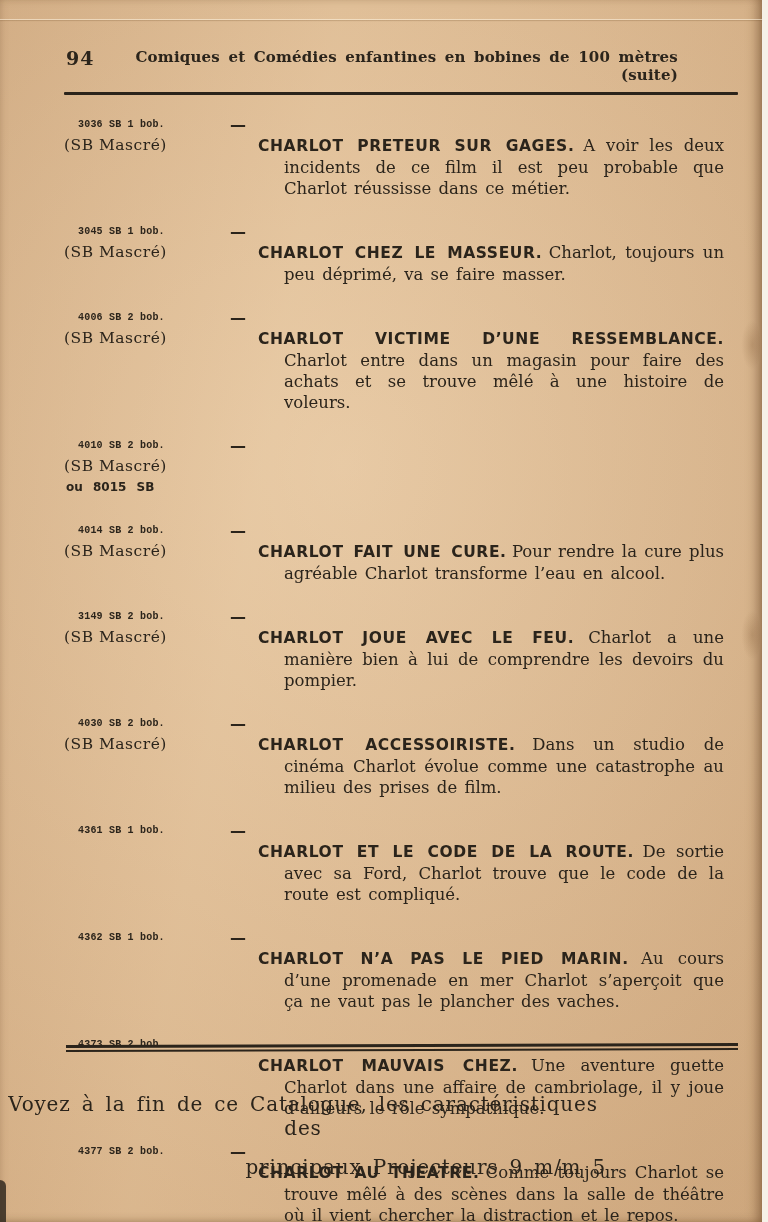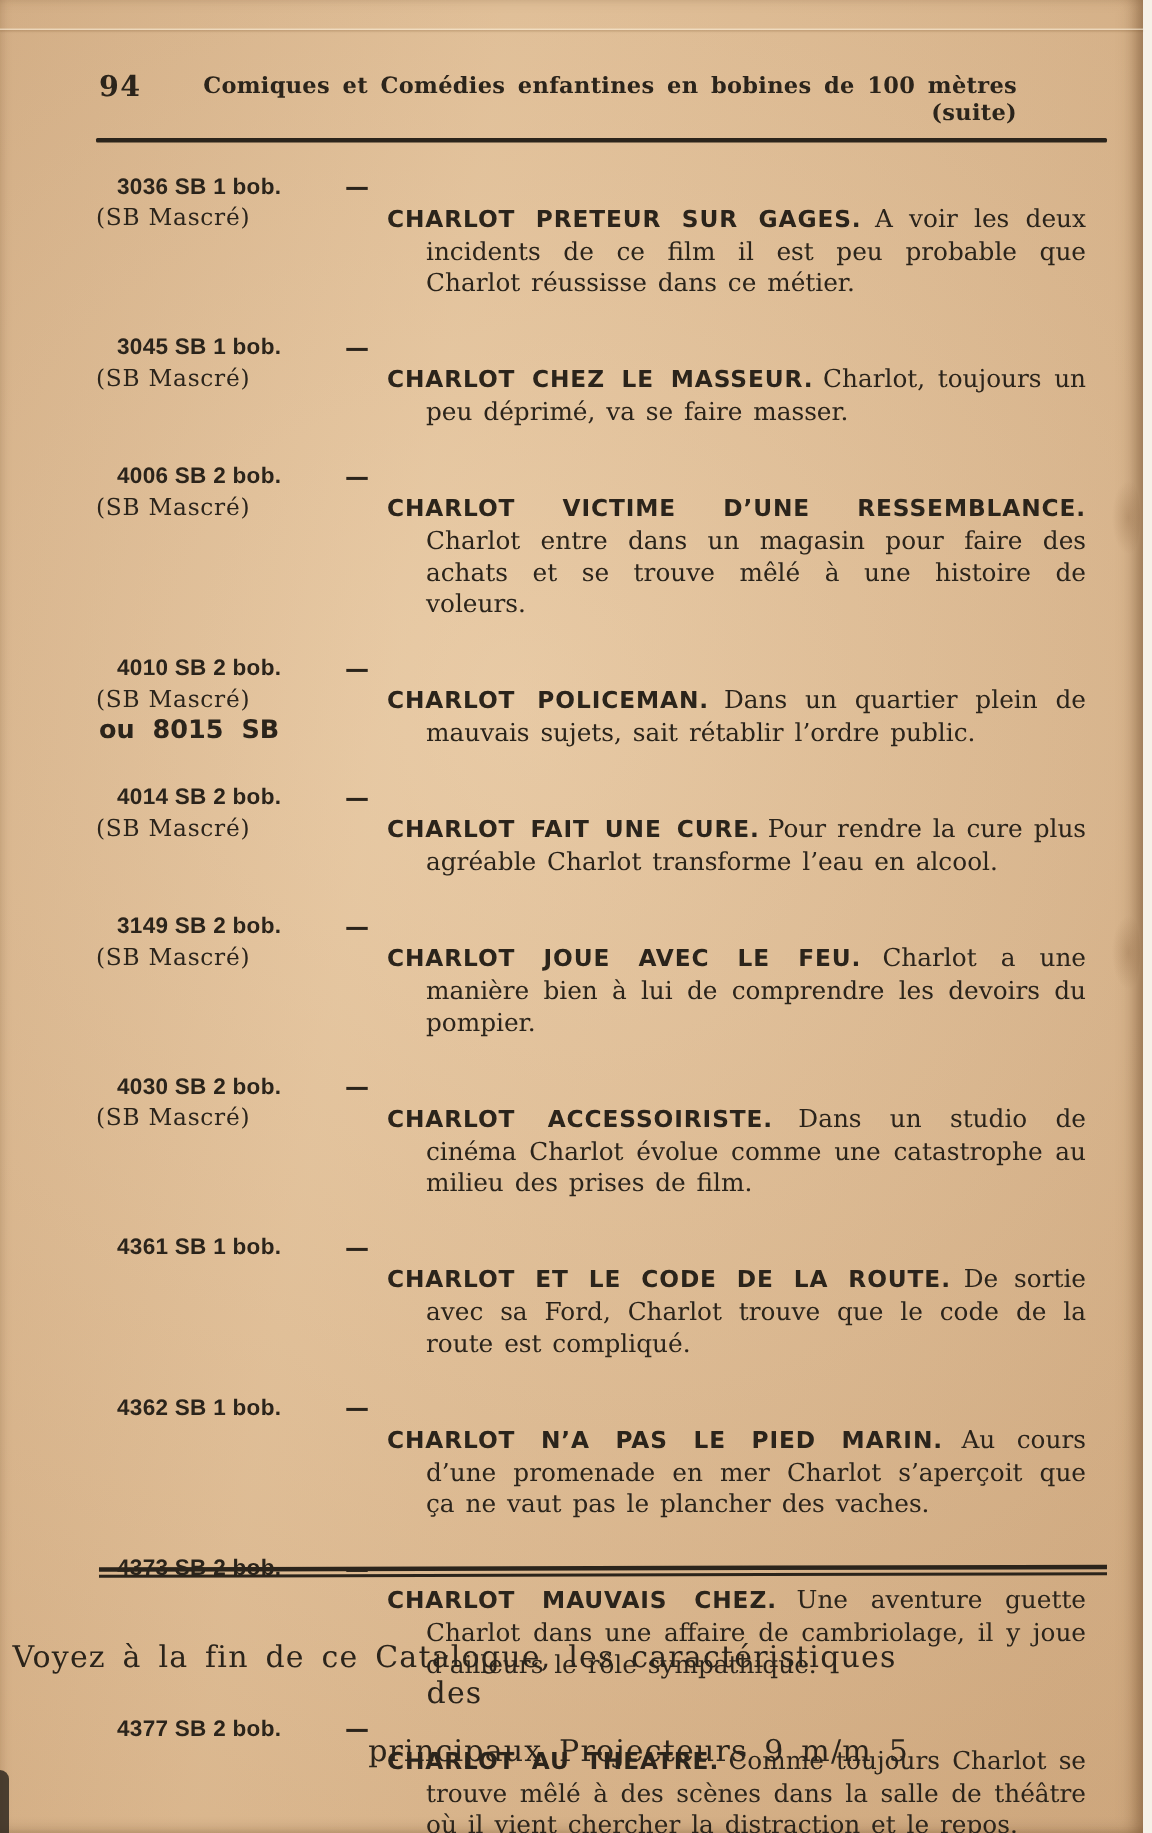--- a/index.html
+++ b/index.html
@@ -68,37 +68,37 @@
     background: #2b241b;
     border-radius: 1px;
   }
   
   .entries {
     position: absolute; top: 114px; left: 64px; width: 660px;
   }
   .entry { display: flex; align-items: flex-start; margin-bottom: 22px; }
   .col-left { width: 166px; flex: none; }
   .code {
-    font-family: Liberation Sans, sans-serif;
-    font-weight: bold;
-    font-size: 15px;
+    font-family: Liberation Mono, monospace;
+    font-weight: bold;
+    font-size: 10px;
     letter-spacing: 0.2px;
     padding-left: 14px;
     white-space: nowrap;
     line-height: 21px;
   }
   .maker {
     font-size: 15.5px;
     line-height: 21px;
     letter-spacing: 0.5px;
   }
   .altcode {
     font-family: "DejaVu Sans", sans-serif;
     font-weight: bold;
-    font-size: 17px;
+    font-size: 12px;
     line-height: 21px;
     padding-left: 2px;
     word-spacing: 6px;
   }
   .dashcol {
     width: 28px; flex: none;
     font-family: "DejaVu Sans", sans-serif;
     font-weight: bold;
     font-size: 16px;
     line-height: 21px;
@@ -179,21 +179,20 @@
       <div class="col-right"><span class="ftitle">CHARLOT VICTIME D’UNE RESSEMBLANCE.</span> <span class="fdesc">Charlot entre dans un magasin pour faire des achats et se trouve mêlé à une histoire de voleurs.</span></div>
     </div>
 
     <div class="entry">
       <div class="col-left">
         <div class="code">4010 SB 2 bob.</div>
         <div class="maker">(SB Mascré)</div>
         <div class="altcode">ou 8015 SB</div>
       </div>
       <div class="dashcol">—</div>
-      <div class="col-right"><span class="ftitle">CHARLOT POLICEMAN.</span> <span class="fdesc">Dans un quartier plein de mauvais sujets, sait rétablir l’ordre public.</span></div>
     </div>
 
     <div class="entry">
       <div class="col-left">
         <div class="code">4014 SB 2 bob.</div>
         <div class="maker">(SB Mascré)</div>
       </div>
       <div class="dashcol">—</div>
       <div class="col-right"><span class="ftitle">CHARLOT FAIT UNE CURE.</span> <span class="fdesc">Pour rendre la cure plus agréable Charlot transforme l’eau en alcool.</span></div>
     </div>

